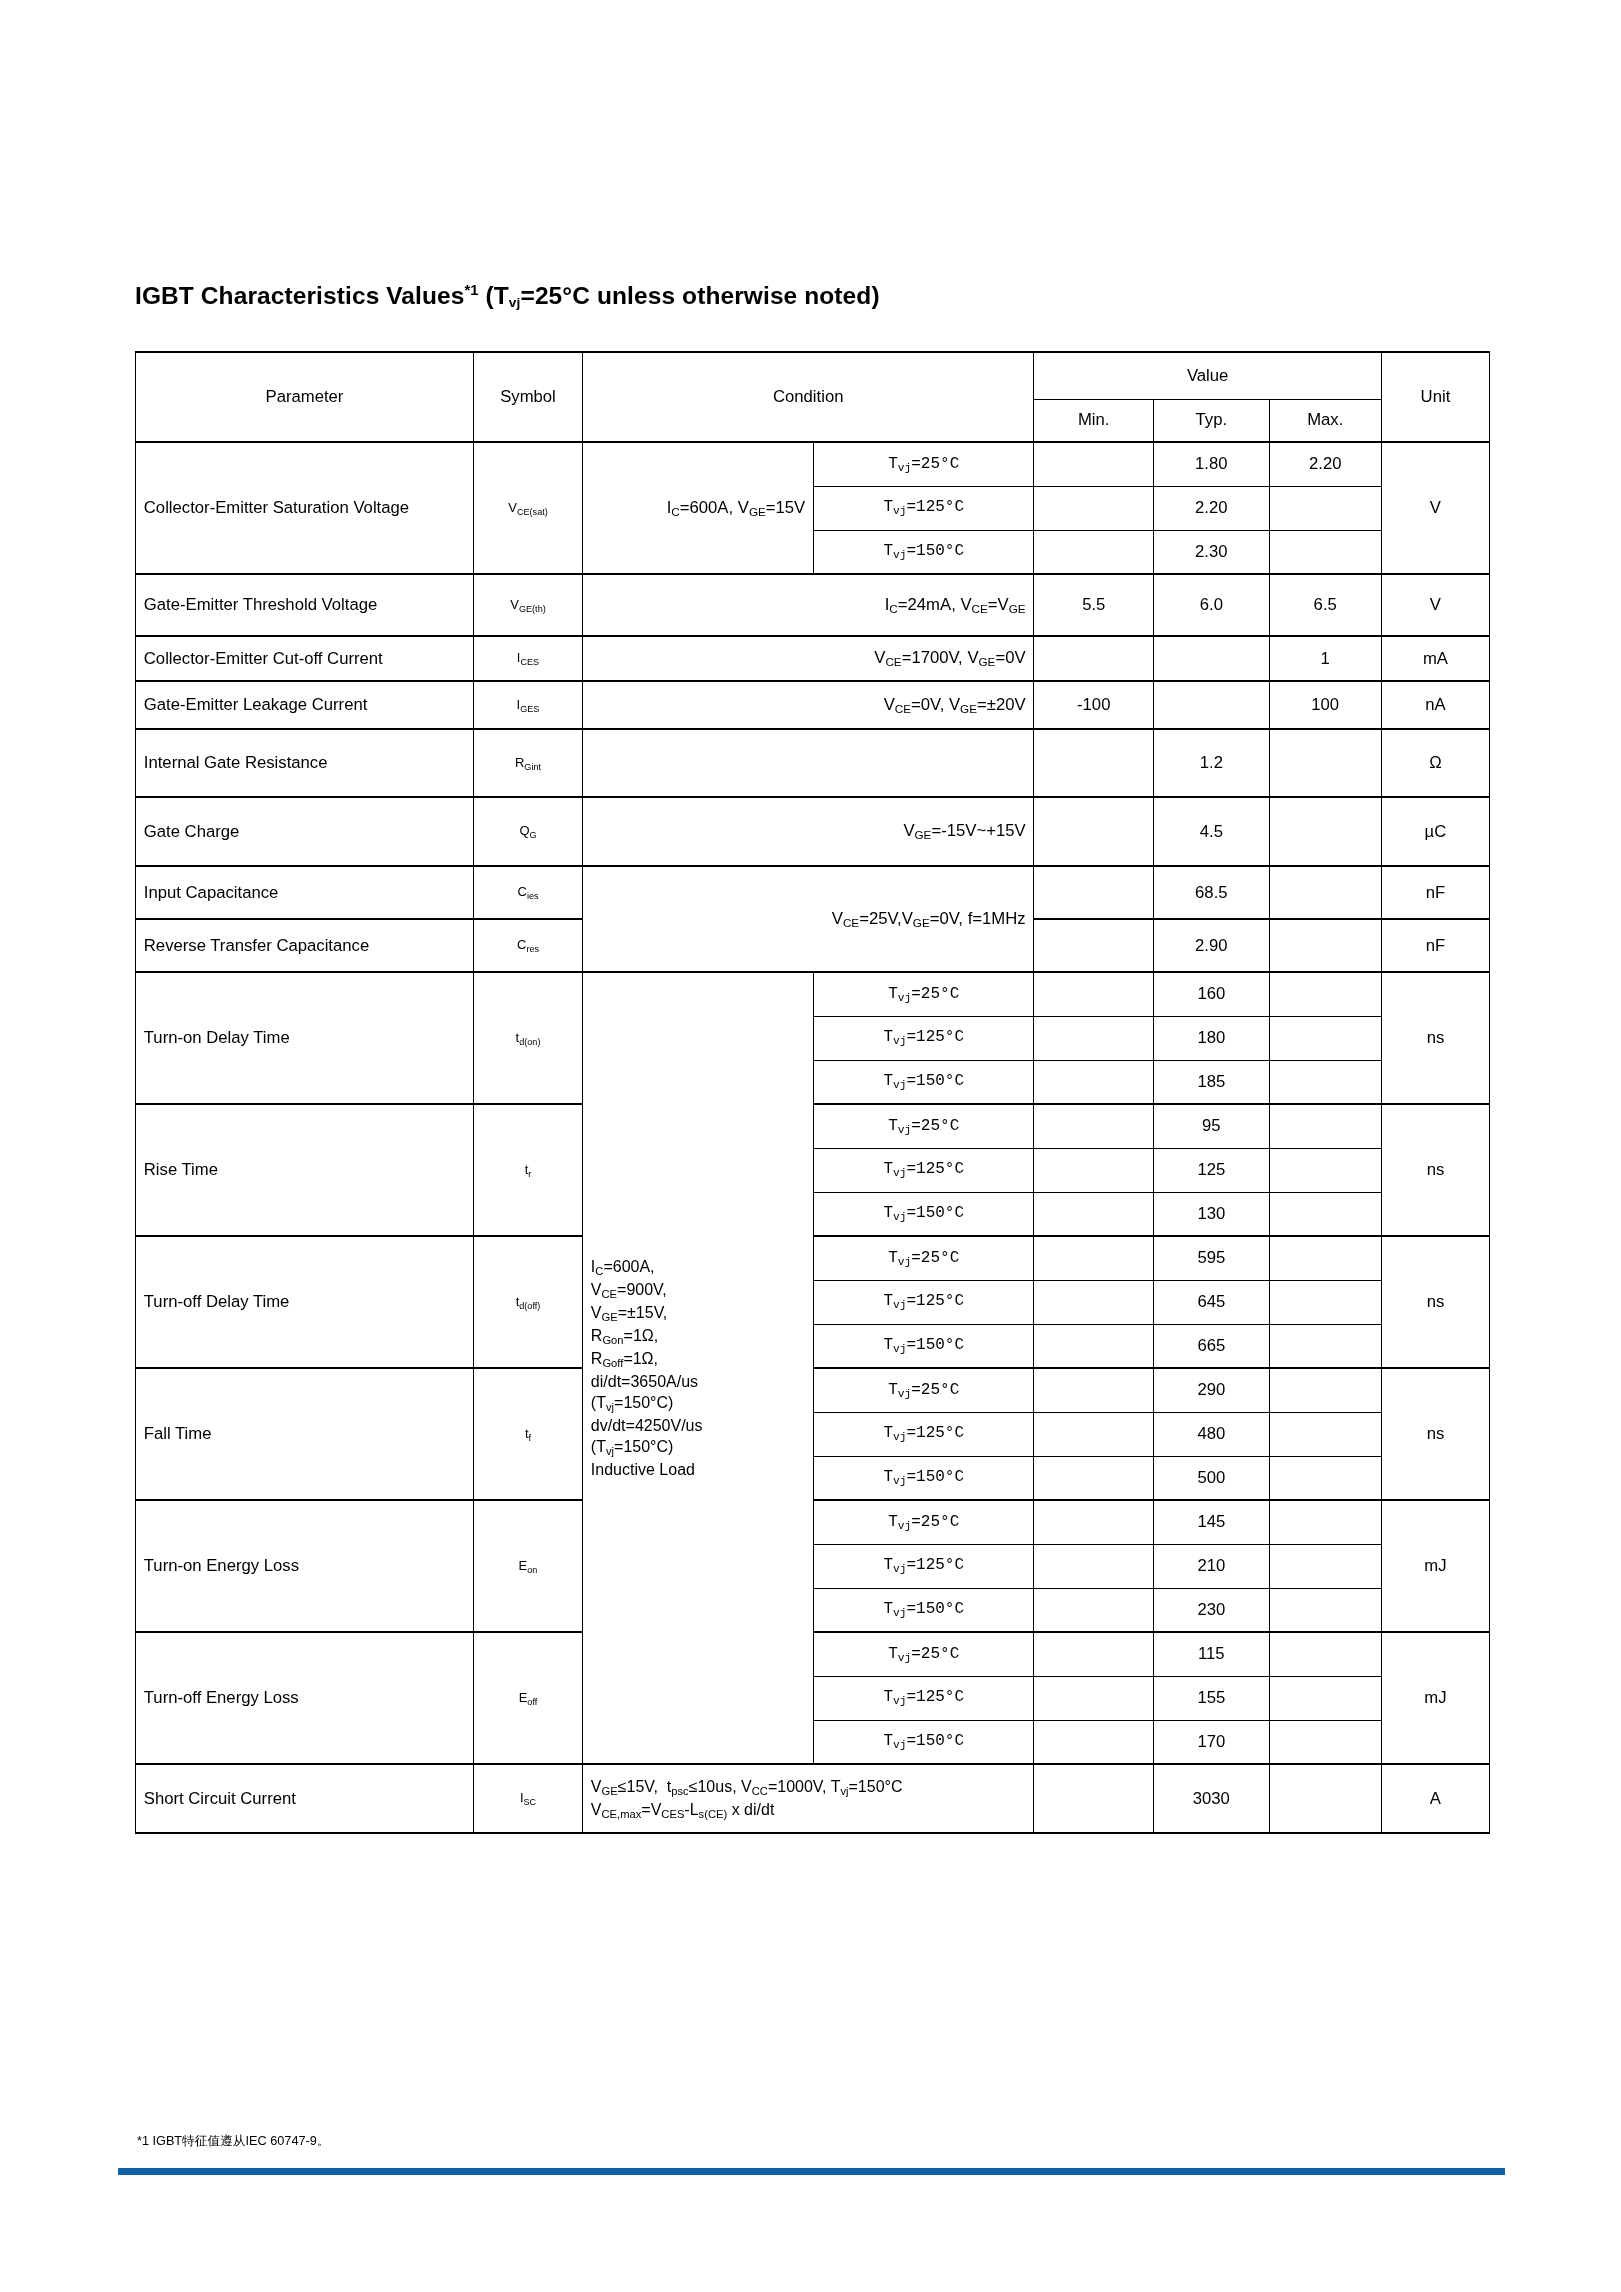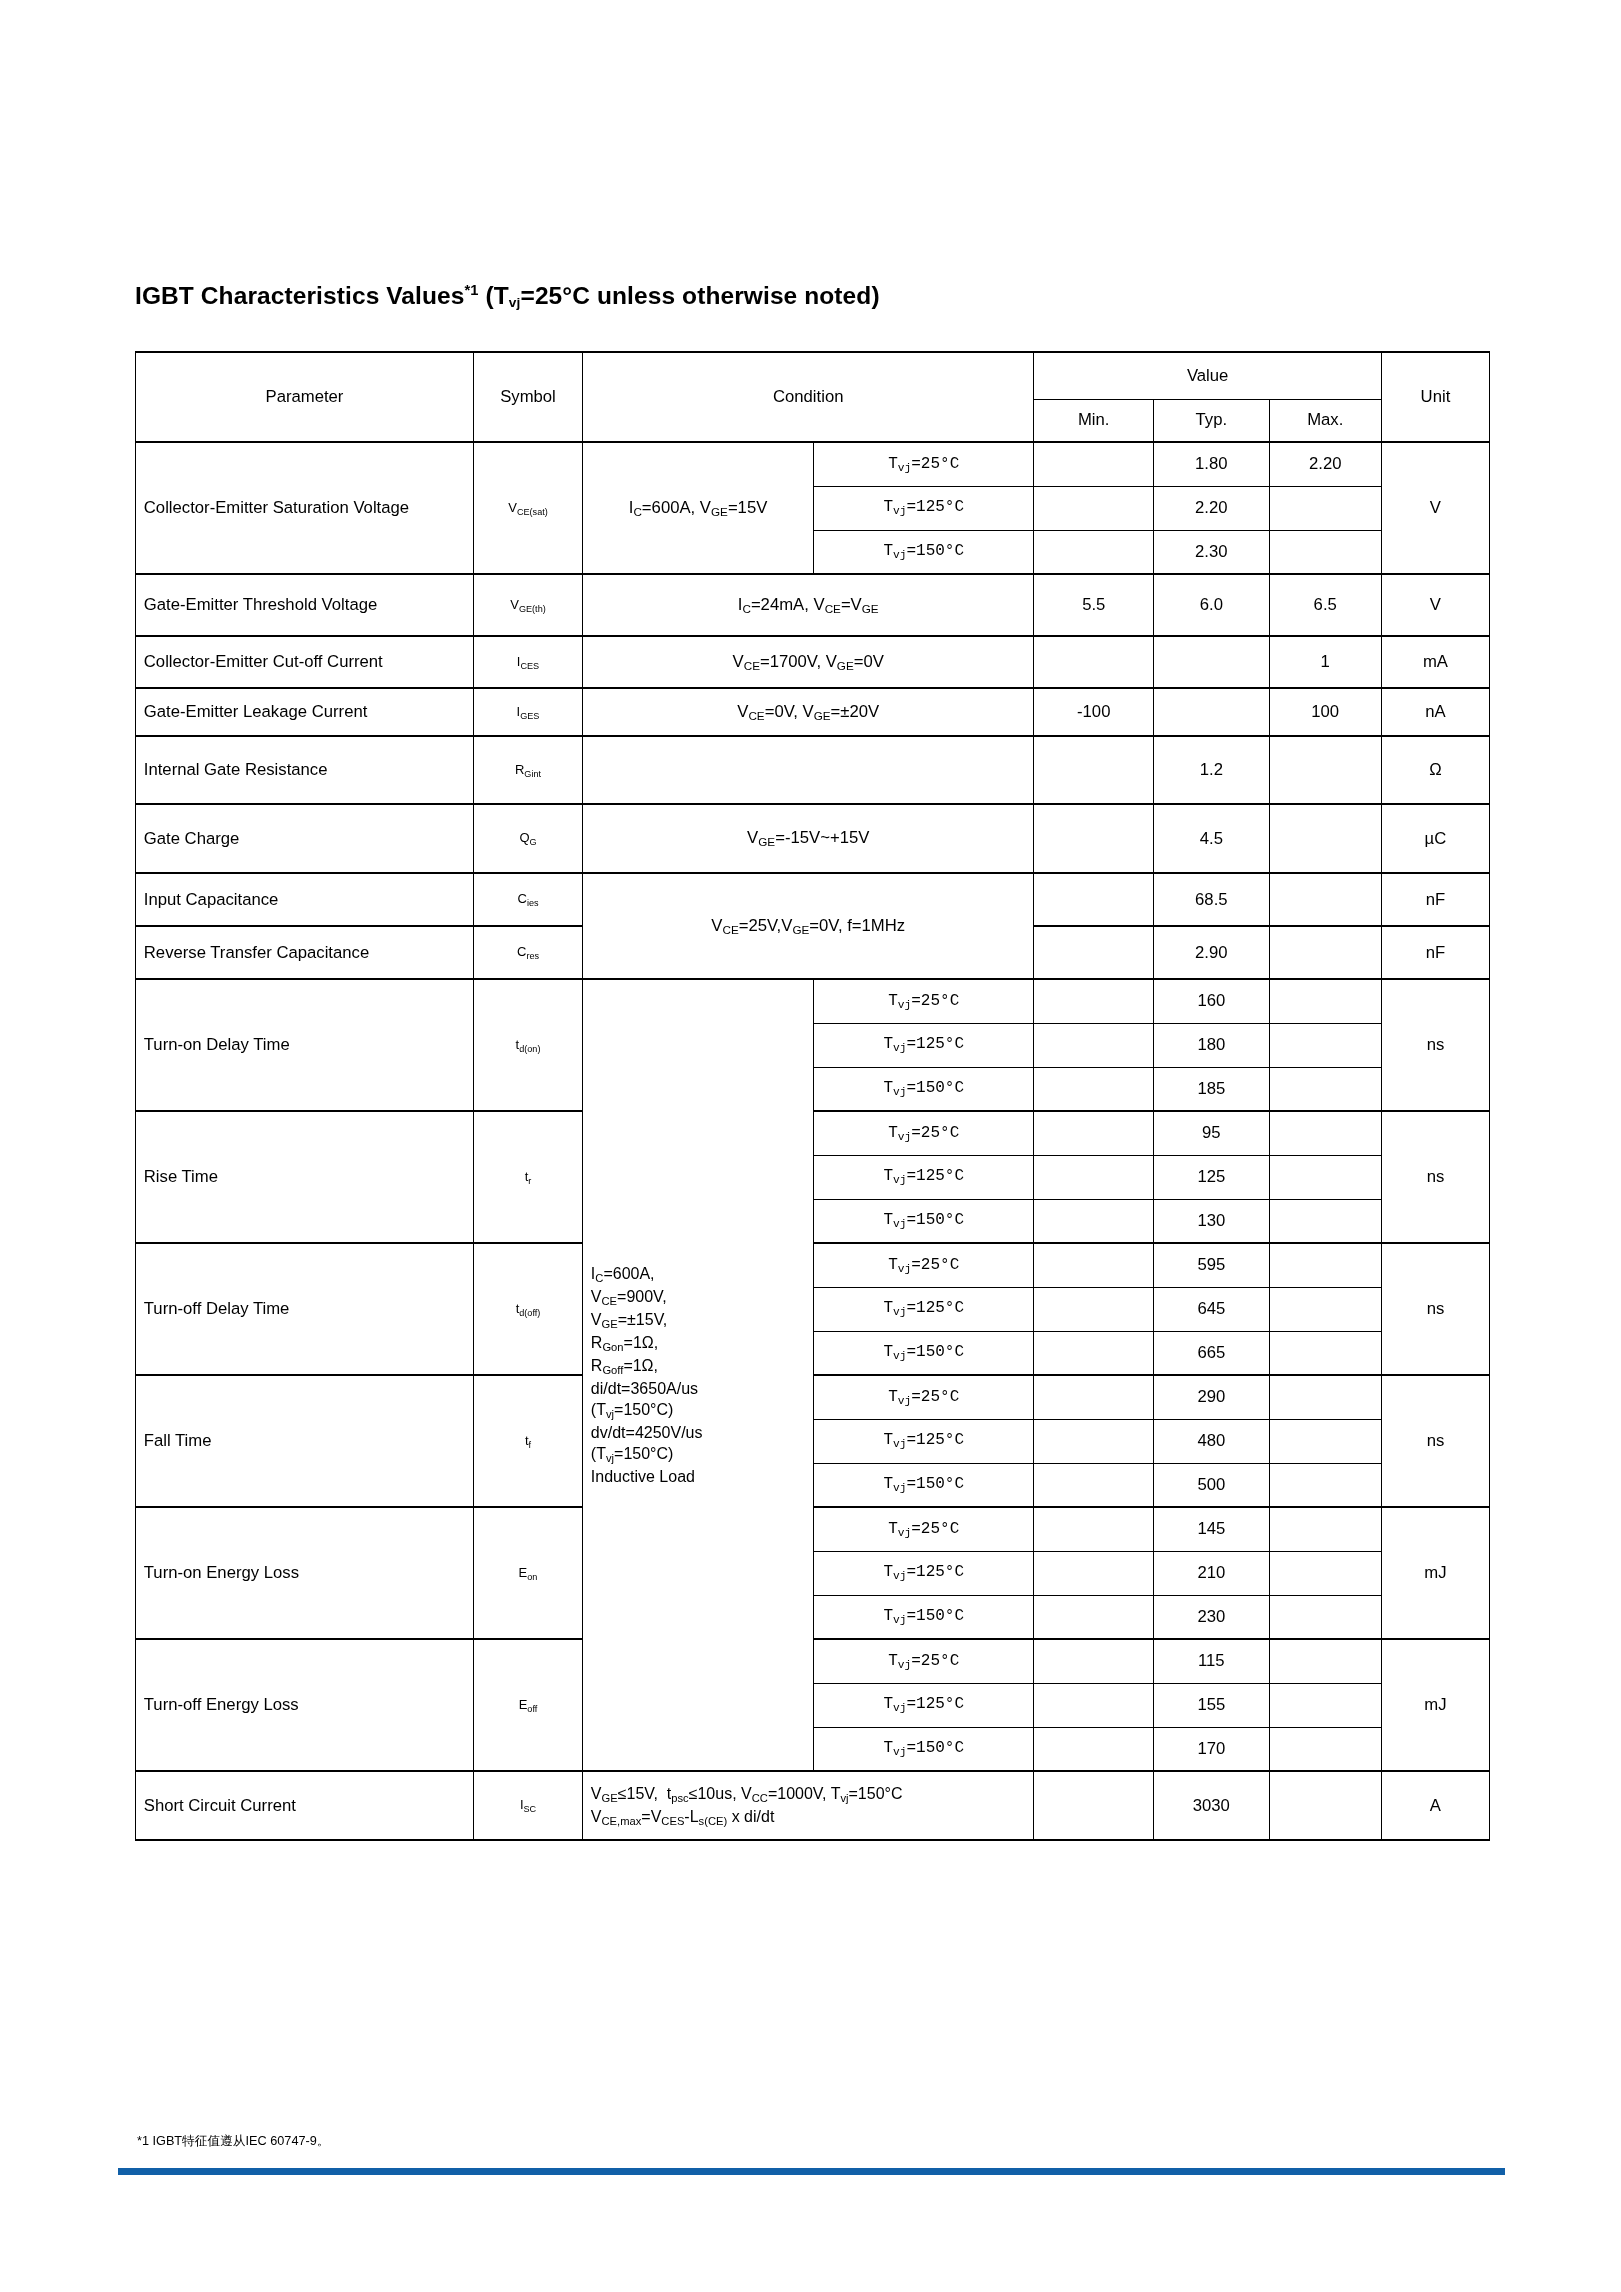--- a/index.html
+++ b/index.html
@@ -37,21 +37,21 @@
     padding:0 7.8px;
     font-weight:normal;
     vertical-align:middle;
   }
   .thk-top { border-top:2.9px solid #000 !important; }
   .thk-bot { border-bottom:2.9px solid #000 !important; }
 
   th.hd { text-align:center; font-weight:normal; font-size:16.7px; }
   td.param { text-align:left; padding-left:21.6px; font-size:16.7px; }
   td.sym   { text-align:center; font-size:13px; }
-  td.cond  { text-align:center; padding-left:13.7px; font-size:16.7px; }
+  td.cond  { text-align:right; padding-left:13.7px; font-size:16.7px; }
   td.cond-multi { text-align:left; padding-left:13.7px; font-size:16px; line-height:1.32; }
   td.tcond { text-align:center; font-size:16px;font-family:Liberation Mono, monospace; }
   td.val   { text-align:center; font-size:16.7px; }
   td.unit  { text-align:center; font-size:16.7px; }
 
   sub { font-size:0.70em; vertical-align:-0.28em; }
   sup { font-size:0.72em; vertical-align:super; }
 
   .footnote {
     position:absolute;
@@ -135,21 +135,21 @@
         </tr>
         <tr style="height: 62px;">
           <td class="param thk-top">Gate-Emitter Threshold Voltage</td>
           <td class="sym thk-top">V<sub>GE(th)</sub></td>
           <td class="cond thk-top" colspan="2">I<sub>C</sub>=24mA, V<sub>CE</sub>=V<sub>GE</sub></td>
           <td class="val thk-top">5.5</td>
           <td class="val thk-top">6.0</td>
           <td class="val thk-top">6.5</td>
           <td class="unit thk-top">V</td>
         </tr>
-        <tr style="height: 52px;">
+        <tr style="height: 45px;">
           <td class="param thk-top">Collector-Emitter Cut-off Current</td>
           <td class="sym thk-top">I<sub>CES</sub></td>
           <td class="cond thk-top" colspan="2">V<sub>CE</sub>=1700V, V<sub>GE</sub>=0V</td>
           <td class="val thk-top"></td>
           <td class="val thk-top"></td>
           <td class="val thk-top">1</td>
           <td class="unit thk-top">mA</td>
         </tr>
         <tr style="height: 48px;">
           <td class="param thk-top">Gate-Emitter Leakage Current</td>

